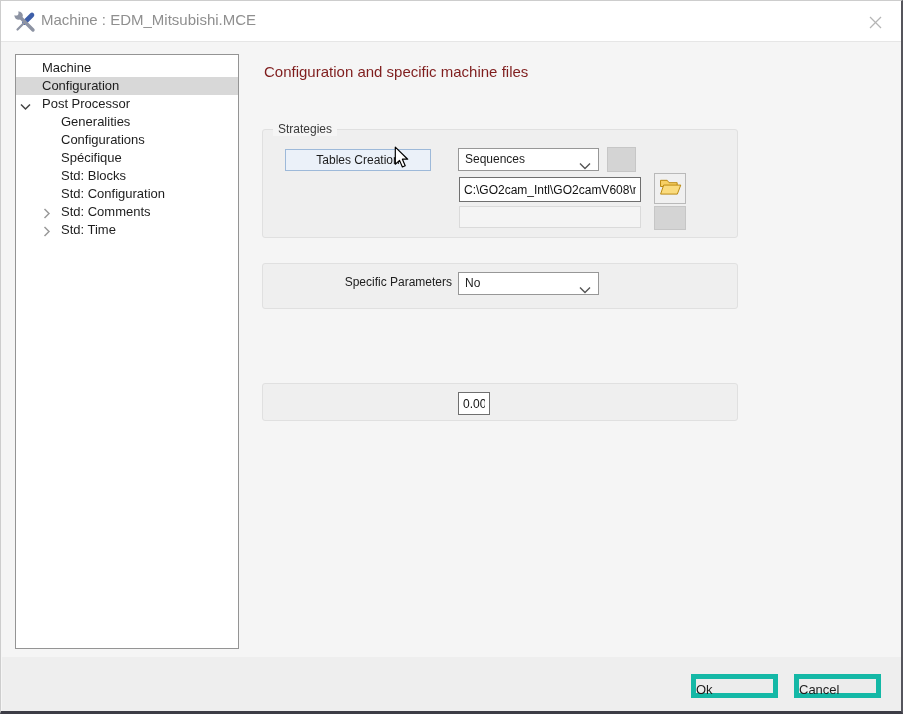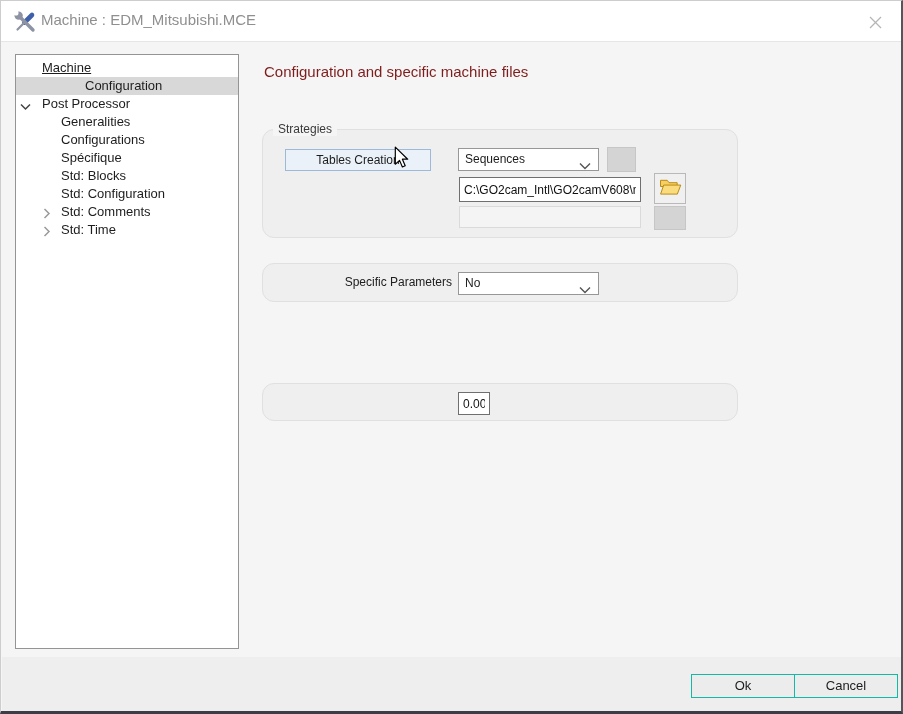--- a/index.html
+++ b/index.html
@@ -15,38 +15,38 @@
   .titlebar .title{position:absolute;left:40px;top:10px;font-size:15px;color:#8f8f8f;white-space:nowrap;}
   .closebtn{position:absolute;right:16px;top:11px;width:20px;height:20px;display:flex;align-items:center;justify-content:center;cursor:default;}
   
   .tree{position:absolute;left:14px;top:53px;width:224px;height:595px;background:#ffffff;border:1px solid #949494;box-sizing:border-box;padding-top:4px;overflow:hidden;}
   .tree-row{position:relative;height:18px;line-height:18px;font-size:13px;color:#1d1d1d;white-space:nowrap;}
   .tree-row.selected{background:#d8d8d8;}
   .tree-row .chev{position:absolute;top:3px;width:12px;height:12px;}
   .tree-label{display:inline-block;}
   
   .heading{position:absolute;left:263px;top:62px;font-size:15px;color:#7f1d1d;}
-  .grp{position:absolute;left:261px;width:476px;background:#efefef;border:1px solid #e0e0e0;border-radius:12px;box-sizing:border-box;}
+  .grp{position:absolute;left:261px;width:476px;background:#efefef;border:1px solid #e0e0e0;border-radius:3px;box-sizing:border-box;}
   .grp-label{position:absolute;left:10px;top:-8px;padding:0 5px;font-size:12px;color:#3a3a3a;background:#f5f5f5;}
   .grp-strategies{top:128px;height:109px;}
-  .grp-spparams{top:262px;height:39px;}
+  .grp-spparams{top:262px;height:46px;}
   .grp-wire{top:310px;height:55px;}
   .grp-threading{top:382px;height:38px;}
   .rlabel{position:absolute;left:0;width:189px;text-align:right;font-size:12px;color:#202020;white-space:nowrap;}
   .btn-tc{position:absolute;left:22px;top:19px;width:146px;height:22px;background:#ebf1f9;border:1px solid #9db9d9;box-sizing:border-box;font-size:12px;color:#1c1c1c;text-align:center;line-height:20px;}
   .combo{position:absolute;width:141px;height:23px;background:#ffffff;border:1px solid #979797;box-sizing:border-box;font-size:12px;color:#1c1c1c;line-height:21px;padding-left:6px;}
   .combo .cchev{position:absolute;right:7px;top:7px;}
   .txtfield{position:absolute;box-sizing:border-box;background:#ffffff;border:1px solid #6f6f6f;font-size:12px;color:#111;padding:0 4px;font-family:"Liberation Sans",sans-serif;}
   .txtfield:disabled{background:#f4f4f4;border:1px solid #dadada;}
   .sq-btn{position:absolute;background:#d4d4d4;border:1px solid #c6c6c6;box-sizing:border-box;}
   .icon-btn{position:absolute;width:32px;height:31px;background:#f0f0f0;border:1px solid #b9b9b9;box-sizing:border-box;display:flex;align-items:center;justify-content:center;}
   .cursor{position:absolute;left:391px;top:145px;z-index:50;pointer-events:none;}
   
   .footer-area{position:absolute;left:1px;bottom:0;width:899px;height:54px;background:#eeeeee;}
-  .fbtn{position:absolute;top:673px;width:104px;height:24px;background:#ececec;border:1px solid #14b8a6;box-sizing:border-box;font-size:13px;color:#1c1c1c;text-align:center;line-height:22px;}
+  .fbtn{position:absolute;top:673px;width:87px;height:24px;background:#ececec;border:5px solid #14b8a6;box-sizing:border-box;font-size:13px;color:#1c1c1c;line-height:22px;}
   .fbtn-ok{left:690px;}
   .fbtn-cancel{left:793px;}
 </style>
 </head>
 <body>
 
 <div class="window">
 
   <div class="titlebar">
     <span class="appicon">
@@ -61,22 +61,22 @@
     <span class="title">Machine : EDM_Mitsubishi.MCE</span>
     <span class="closebtn">
       <svg width="15" height="15" viewBox="0 0 15 15">
         <line x1="2" y1="2" x2="13" y2="13" stroke="#b5b5b5" stroke-width="1.3"></line>
         <line x1="13" y1="2" x2="2" y2="13" stroke="#b5b5b5" stroke-width="1.3"></line>
       </svg>
     </span>
   </div>
 
   <div class="tree">
-      <div class="tree-row"><span class="tree-label" style="padding-left: 26px; text-decoration: underline;">Machine</span></div>
-      <div class="tree-row selected"><span class="tree-label" style="padding-left: 26px; margin-left: 43px;">Configuration</span></div>
+      <div class="tree-row"><span class="tree-label" style="padding-left: 26px;">Machine</span></div>
+      <div class="tree-row selected"><span class="tree-label" style="padding-left: 26px;">Configuration</span></div>
       <div class="tree-row"><span class="chev" style="left: 4px;"><svg width="11" height="8" viewBox="0 0 11 8">
             <polyline points="1,1.5 5.5,6 10,1.5" fill="none" stroke="#444" stroke-width="1.5"></polyline>
           </svg></span><span class="tree-label" style="padding-left: 26px;">Post Processor</span></div>
       <div class="tree-row"><span class="tree-label" style="padding-left: 45px;">Generalities</span></div>
       <div class="tree-row"><span class="tree-label" style="padding-left: 45px;">Configurations</span></div>
       <div class="tree-row"><span class="tree-label" style="padding-left: 45px;">Spécifique</span></div>
       <div class="tree-row"><span class="tree-label" style="padding-left: 45px; text-align: right;">Std: Blocks</span></div>
       <div class="tree-row"><span class="tree-label" style="padding-left: 45px;">Std: Configuration</span></div>
       <div class="tree-row"><span class="chev" style="left: 27px;"><svg width="8" height="11" viewBox="0 0 8 11">
             <polyline points="1.5,1 6,5.5 1.5,10" fill="none" stroke="#9a9a9a" stroke-width="1.5"></polyline>

